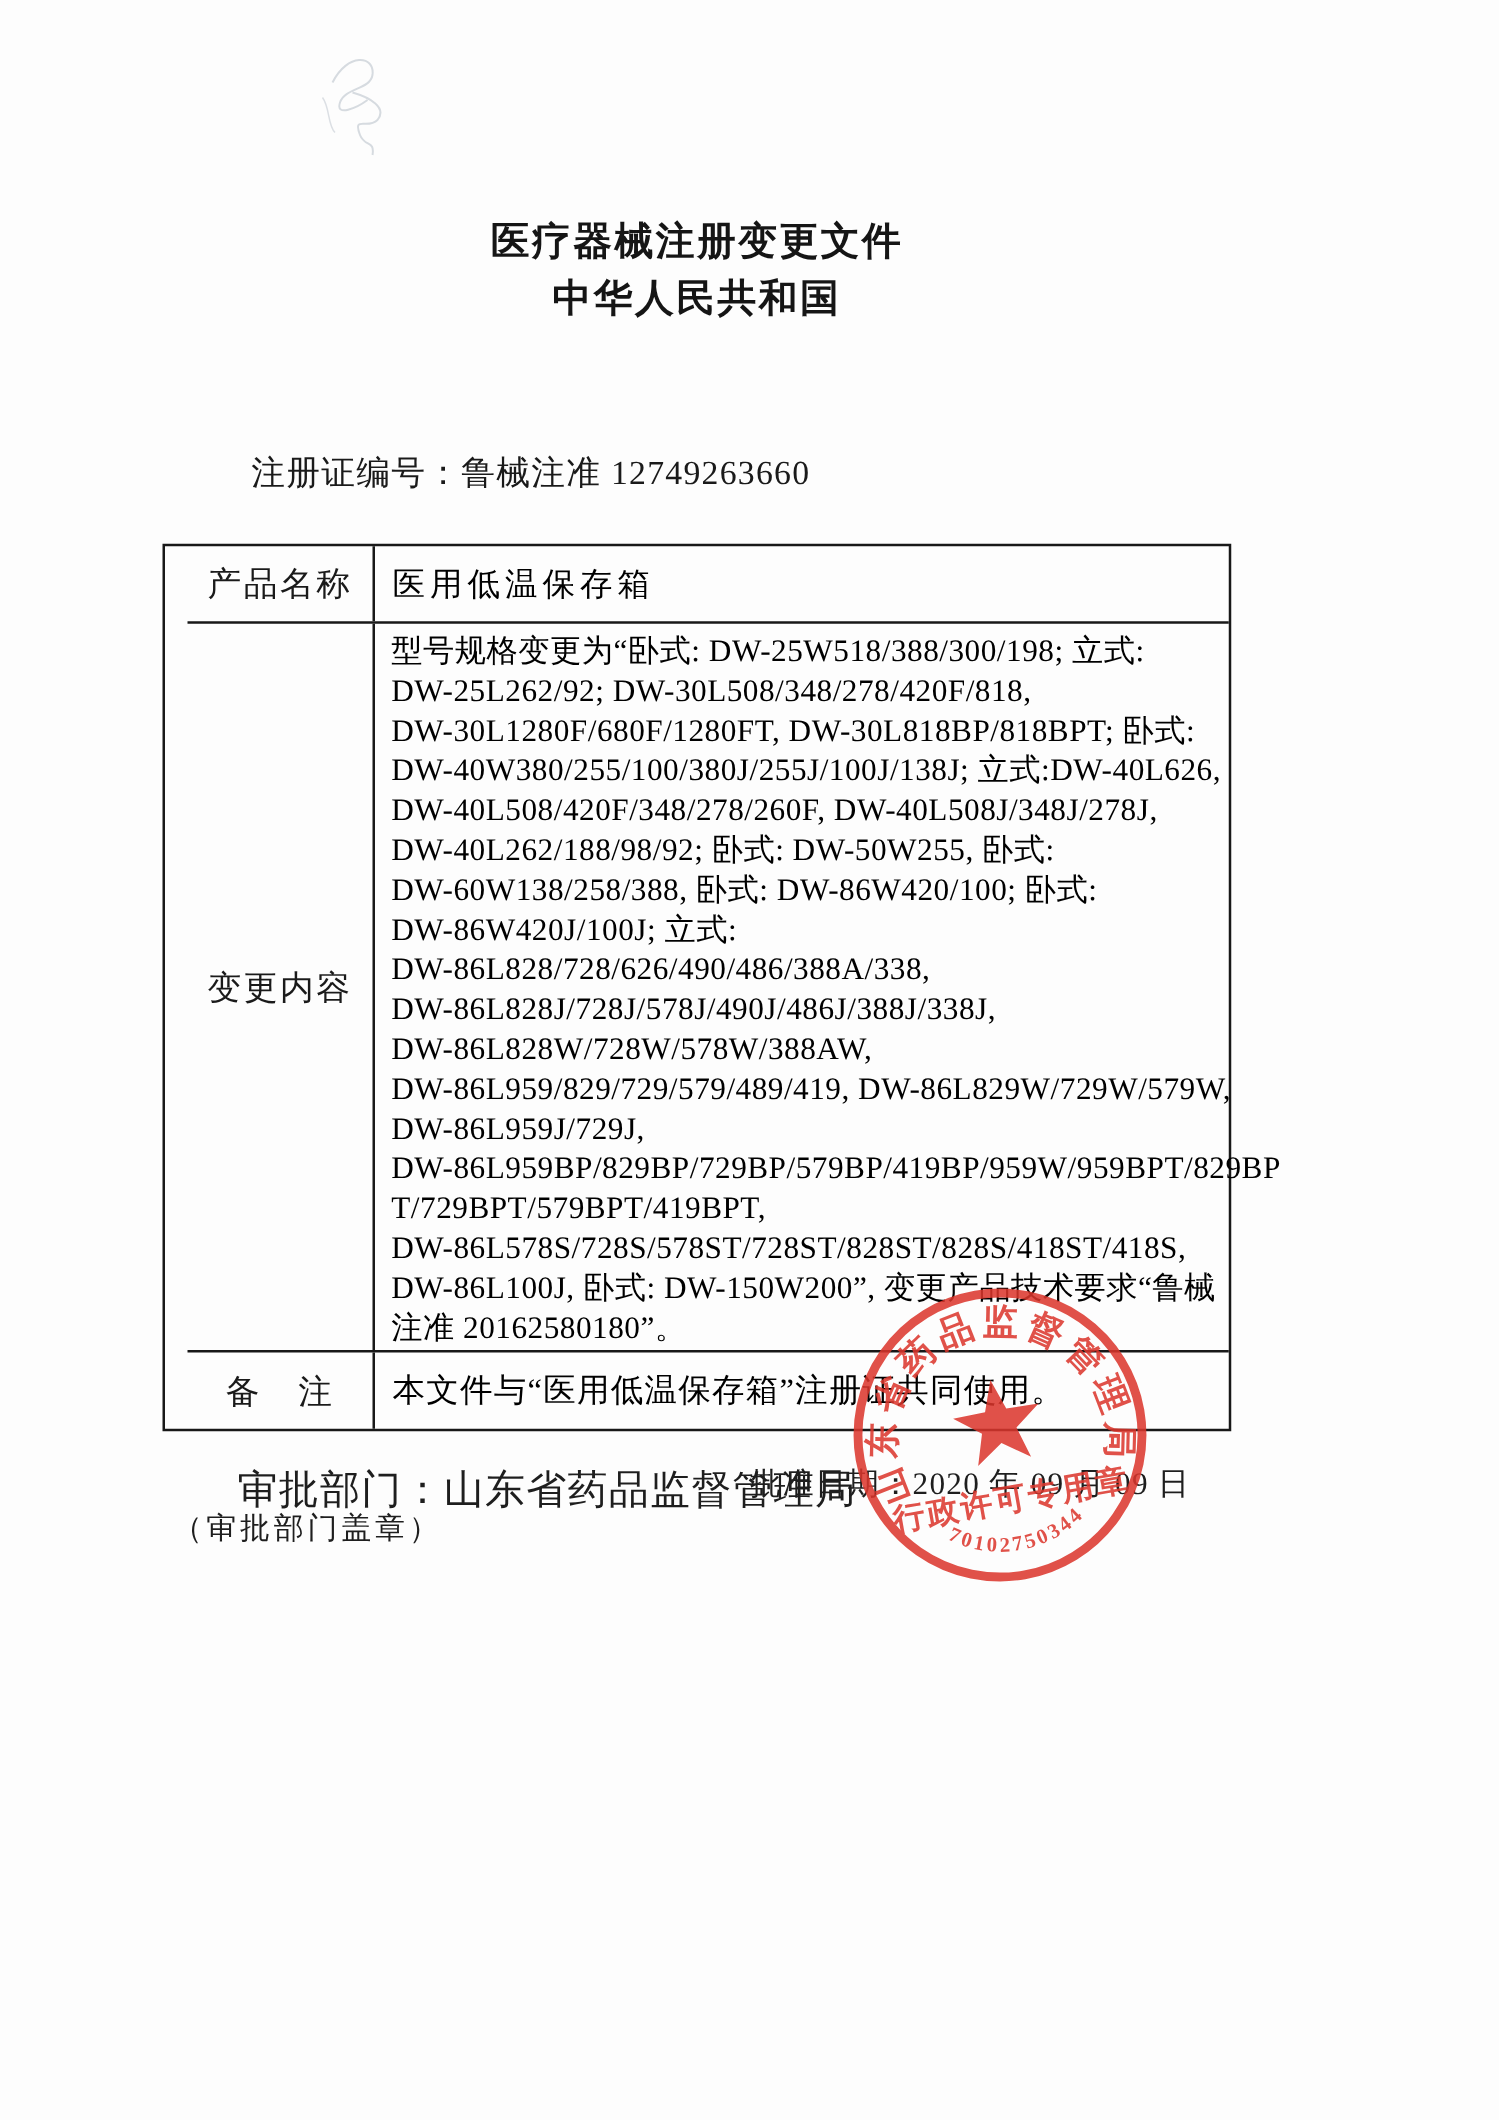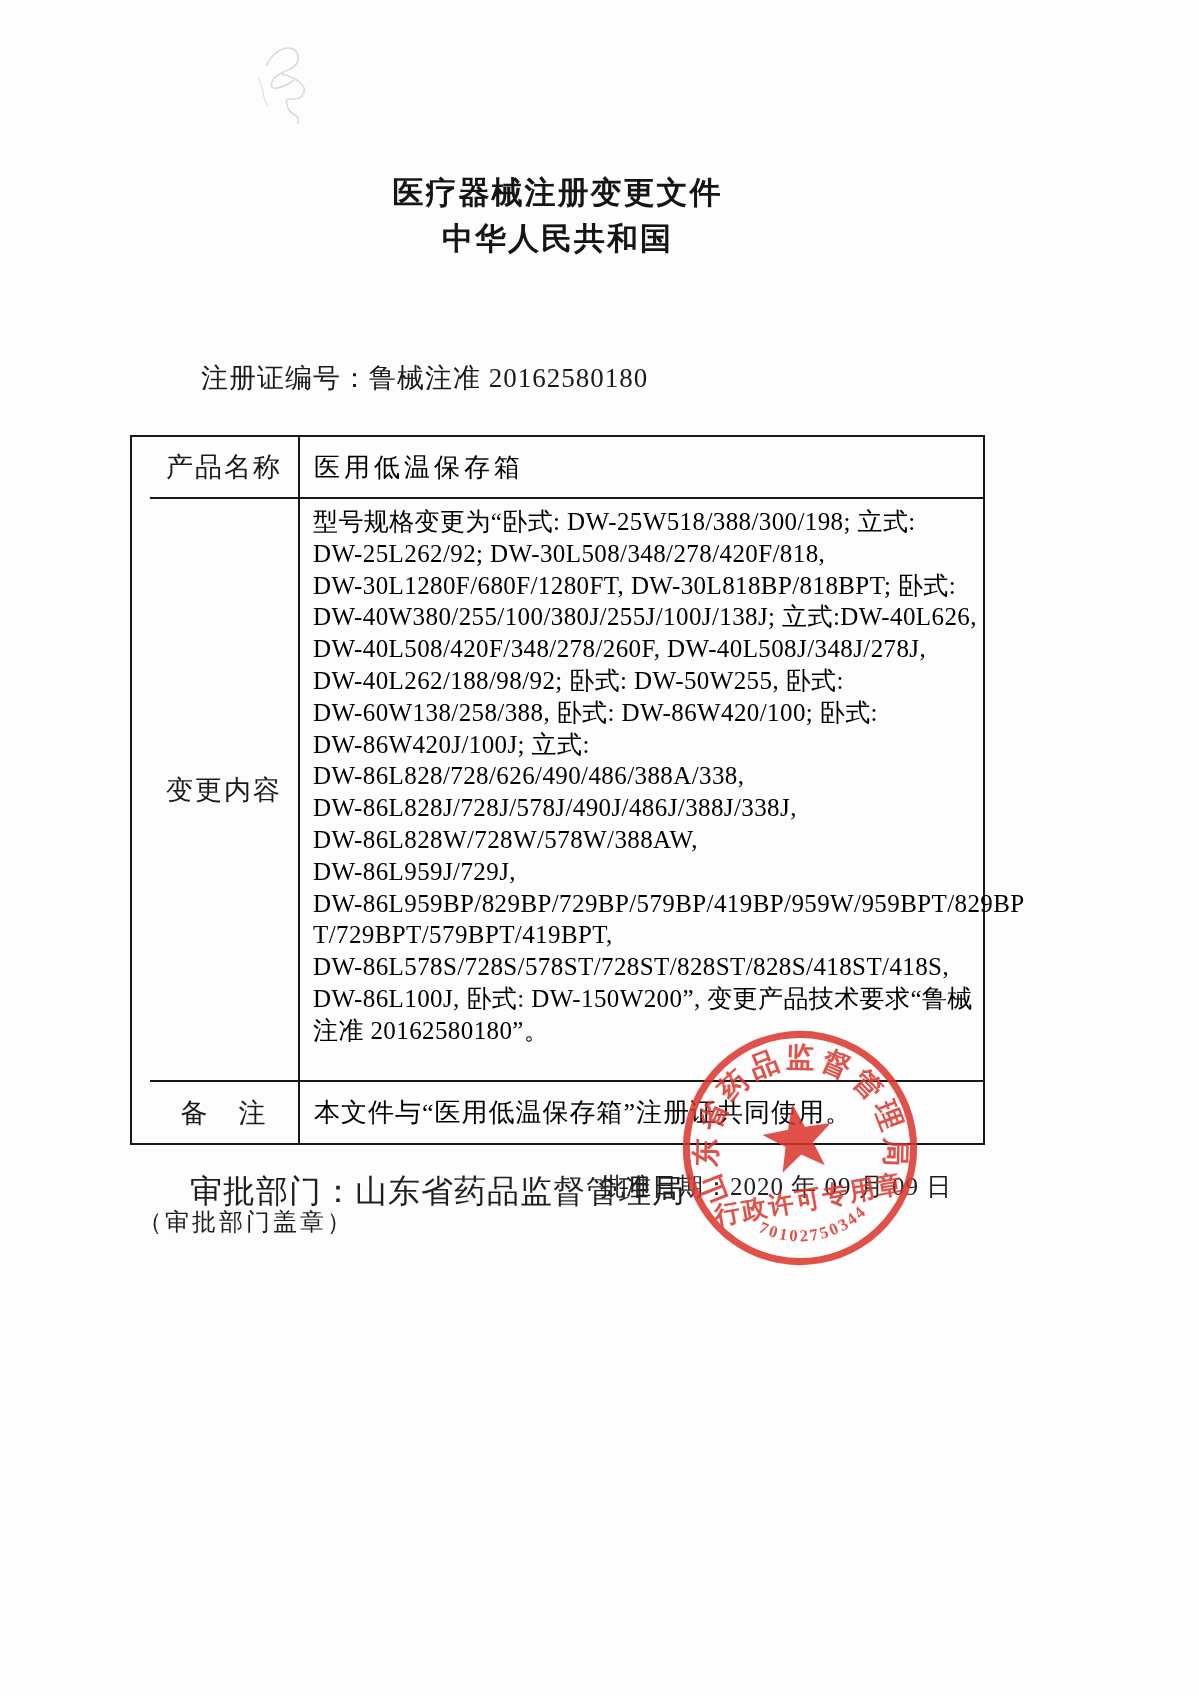--- a/index.html
+++ b/index.html
@@ -78,21 +78,21 @@
   <path d="M28 32 C40 8 62 10 60 26 C58 38 38 36 34 48 C30 60 48 52 56 46
            M44 40 C58 44 72 52 64 62 C56 70 44 58 50 74 C54 84 62 78 60 90" fill="none" stroke="#a8b2bd" stroke-width="1.6"></path>
   <path d="M20 44 C26 52 24 66 30 72" fill="none" stroke="#b4bcc6" stroke-width="1.2"></path>
 </svg>
 
 <div class="abs title-wrap">
   <div class="title-line">医疗器械注册变更文件</div>
   <div class="title-line">中华人民共和国</div>
 </div>
 
-<div class="abs reg-line">注册证编号：鲁械注准 20162580180</div>
+<div class="abs reg-line">注册证编号：鲁械注准 12749263660</div>
 
 <div class="abs doc-table">
 
   <div class="t-row" id="row-product">
     <div class="t-label">产品名称</div>
     <div class="t-value" id="product-value">医用低温保存箱</div>
   </div>
 
   <div class="t-row" id="row-change">
     <div class="t-label">变更内容</div>
@@ -101,20 +101,21 @@
         <div class="content-line">DW-25L262/92; DW-30L508/348/278/420F/818,</div>
         <div class="content-line">DW-30L1280F/680F/1280FT, DW-30L818BP/818BPT; 卧式:</div>
         <div class="content-line">DW-40W380/255/100/380J/255J/100J/138J; 立式:DW-40L626,</div>
         <div class="content-line">DW-40L508/420F/348/278/260F, DW-40L508J/348J/278J,</div>
         <div class="content-line">DW-40L262/188/98/92; 卧式: DW-50W255, 卧式:</div>
         <div class="content-line">DW-60W138/258/388, 卧式: DW-86W420/100; 卧式:</div>
         <div class="content-line">DW-86W420J/100J; 立式:</div>
         <div class="content-line">DW-86L828/728/626/490/486/388A/338,</div>
         <div class="content-line">DW-86L828J/728J/578J/490J/486J/388J/338J,</div>
         <div class="content-line">DW-86L828W/728W/578W/388AW,</div>
+        <div class="content-line">DW-86L959/829/729/579/489/419, DW-86L829W/729W/579W,</div>
         <div class="content-line">DW-86L959J/729J,</div>
         <div class="content-line">DW-86L959BP/829BP/729BP/579BP/419BP/959W/959BPT/829BP</div>
         <div class="content-line">T/729BPT/579BPT/419BPT,</div>
         <div class="content-line">DW-86L578S/728S/578ST/728ST/828ST/828S/418ST/418S,</div>
         <div class="content-line">DW-86L100J, 卧式: DW-150W200”, 变更产品技术要求“鲁械</div>
         <div class="content-line">注准 20162580180”。</div>
       </div>
   </div>
 
   <div class="t-row" id="row-remarks">

